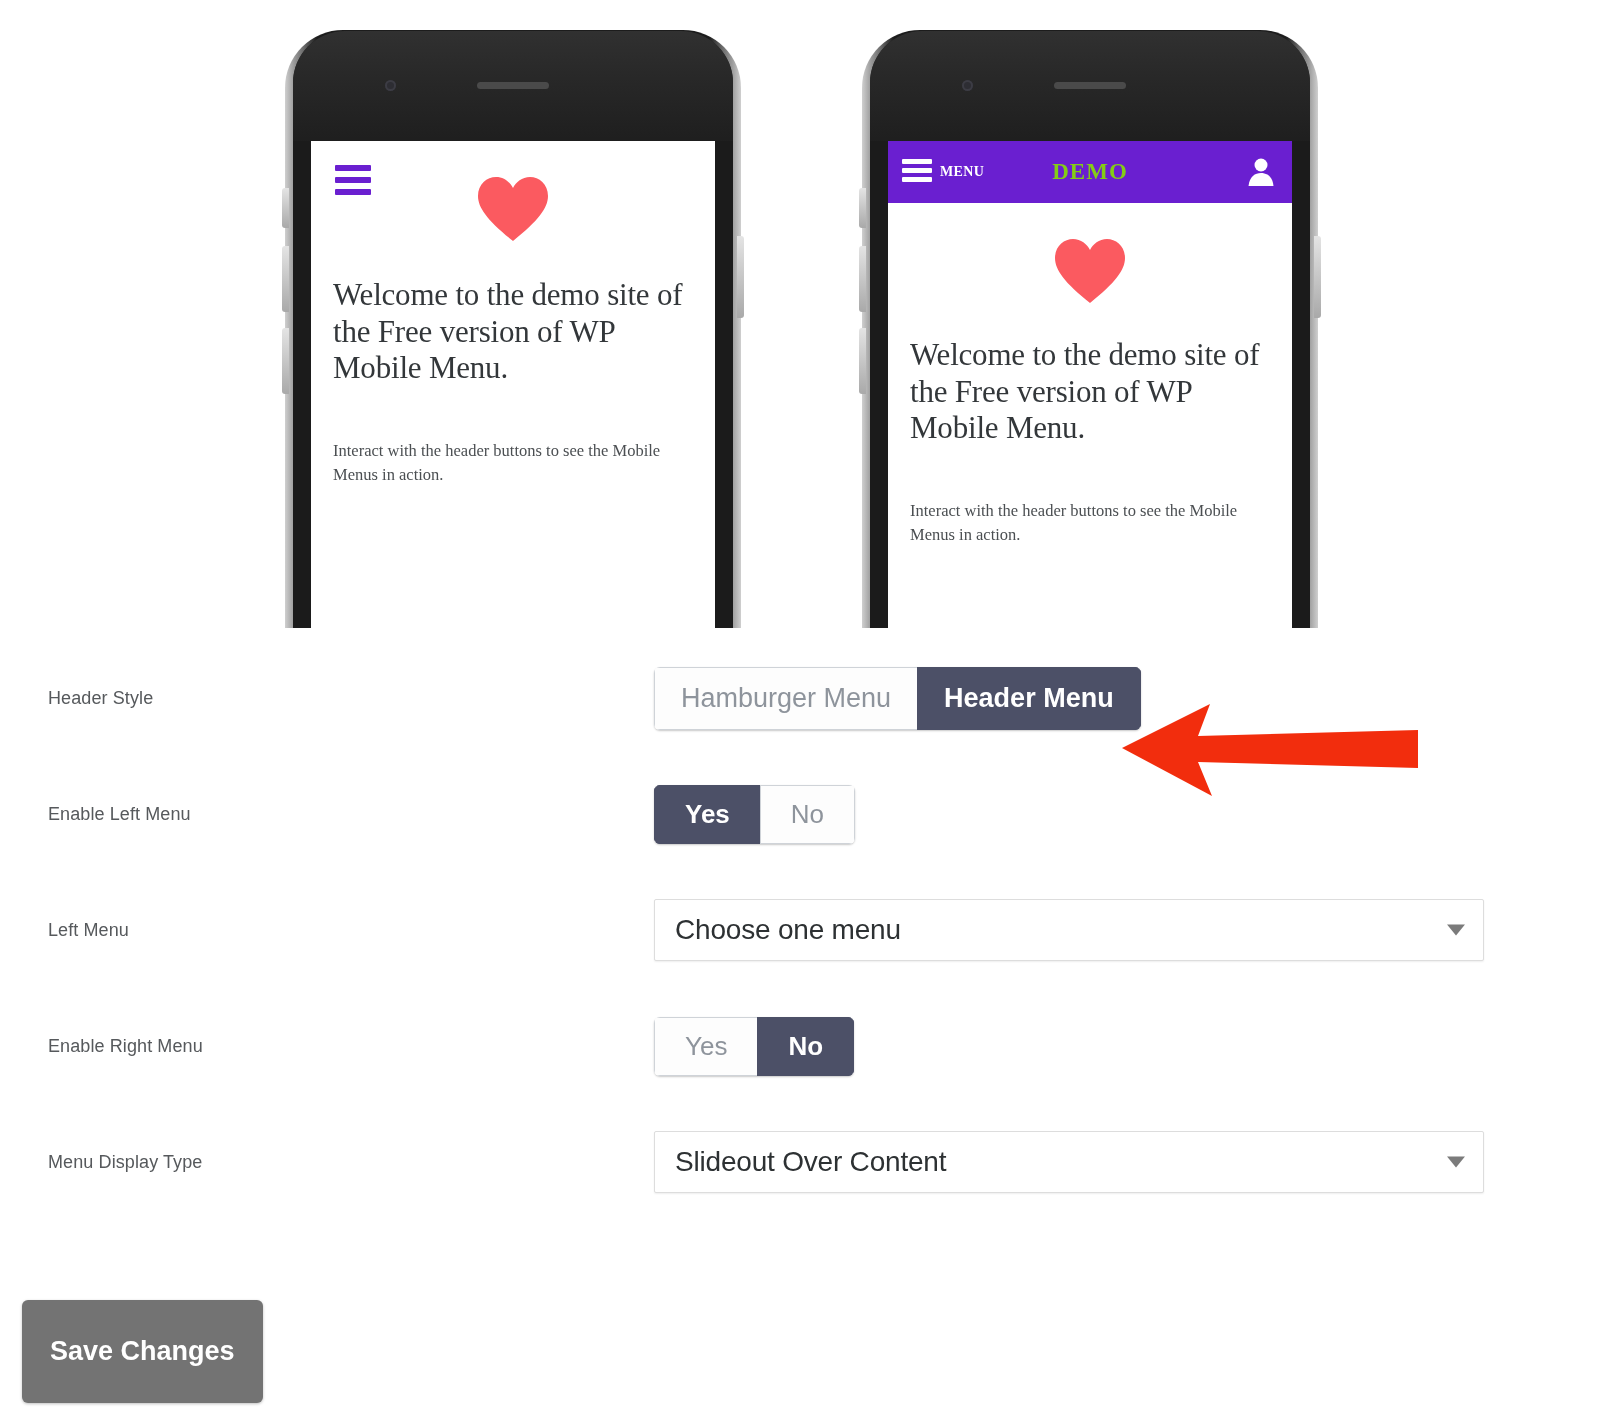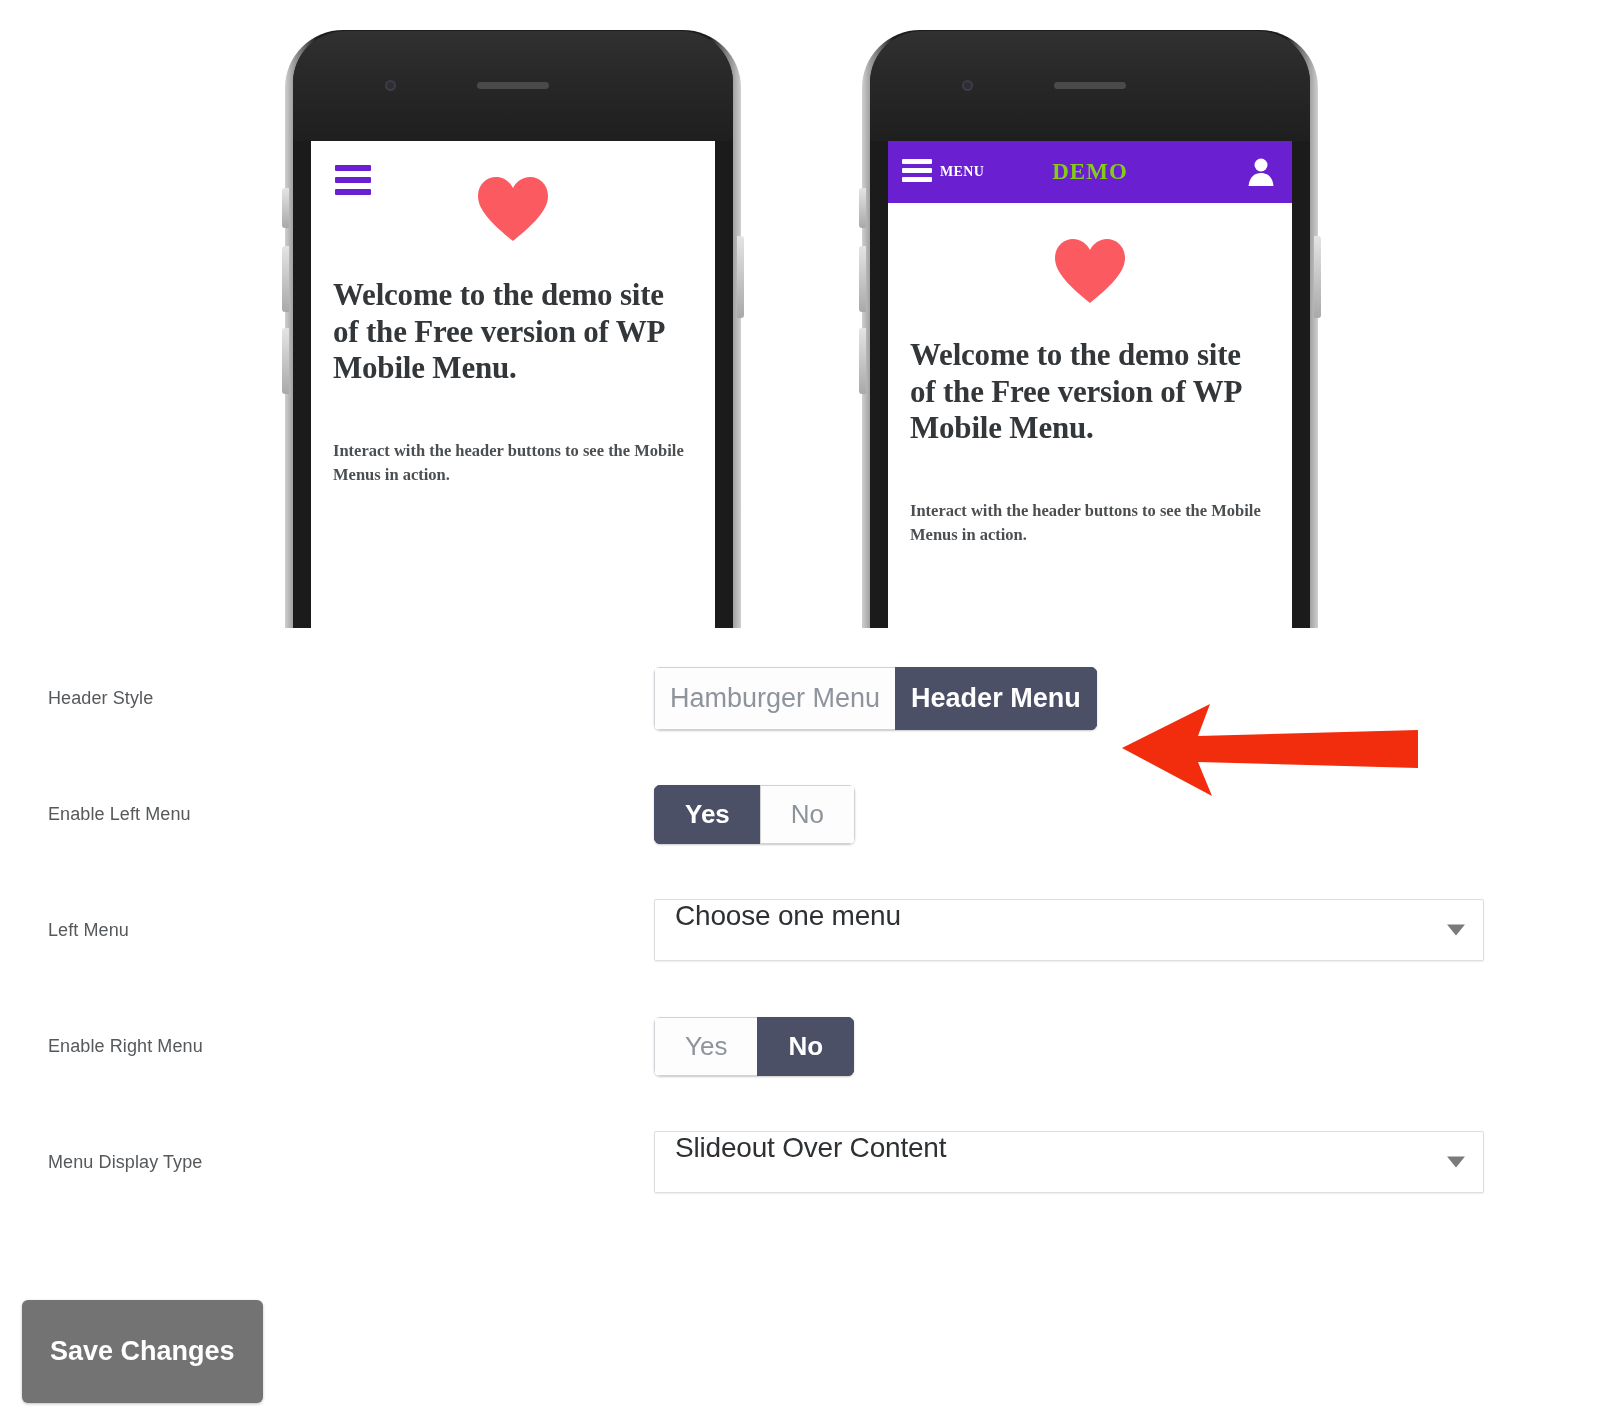--- a/index.html
+++ b/index.html
@@ -156,21 +156,21 @@
     letter-spacing: 1px;
   }
   .mh-right {
     margin-left: auto;
     z-index: 2;
     display: flex;
     align-items: center;
   }
   .person-icon { display: block; }
 
-  .screen-body { padding: 0 22px; font-weight: bold; }
+  .screen-body { padding: 0 22px; }
   .heart-wrap { text-align: center; margin-top: 34px; }
   .heart-svg { display: inline-block; }
   .headline {
     font-family: "Liberation Serif", serif;
     font-size: 31px;
     line-height: 1.18;
     color: #33373a;
     margin-top: 30px;
     letter-spacing: -0.2px;
   }
@@ -210,21 +210,21 @@
 
   
   .seg {
     display: inline-flex;
     border-radius: 6px;
     overflow: hidden;
     box-shadow: 0 1px 2px rgba(0,0,0,.22);
   }
   .seg-btn {
     font-size: 27px;
-    padding: 15px 15px;
+    padding: 15px 26px;
     background: #fdfdfd;
     color: #8e949c;
     border: 1px solid #cfd3d8;
     border-right: none;
     cursor: pointer;
     white-space: nowrap;
     font-family: "Liberation Sans", sans-serif;
   }
   .seg-btn:last-child { border-right: 1px solid #cfd3d8; }
   .seg-btn.active {
@@ -238,21 +238,21 @@
   
   .select-box {
     position: relative;
     width: 830px;
     height: 62px;
     background: #ffffff;
     border: 1px solid #dddddd;
     border-radius: 2px;
     box-shadow: 0 1px 2px rgba(0,0,0,.07);
     display: flex;
-    align-items: flex-start;
+    align-items: center;
     cursor: pointer;
     box-sizing: border-box;
   }
   .select-value {
     padding-left: 20px;
     font-size: 28px;
     color: #2d3133;
     letter-spacing: -0.2px;
   }
   .select-caret {

